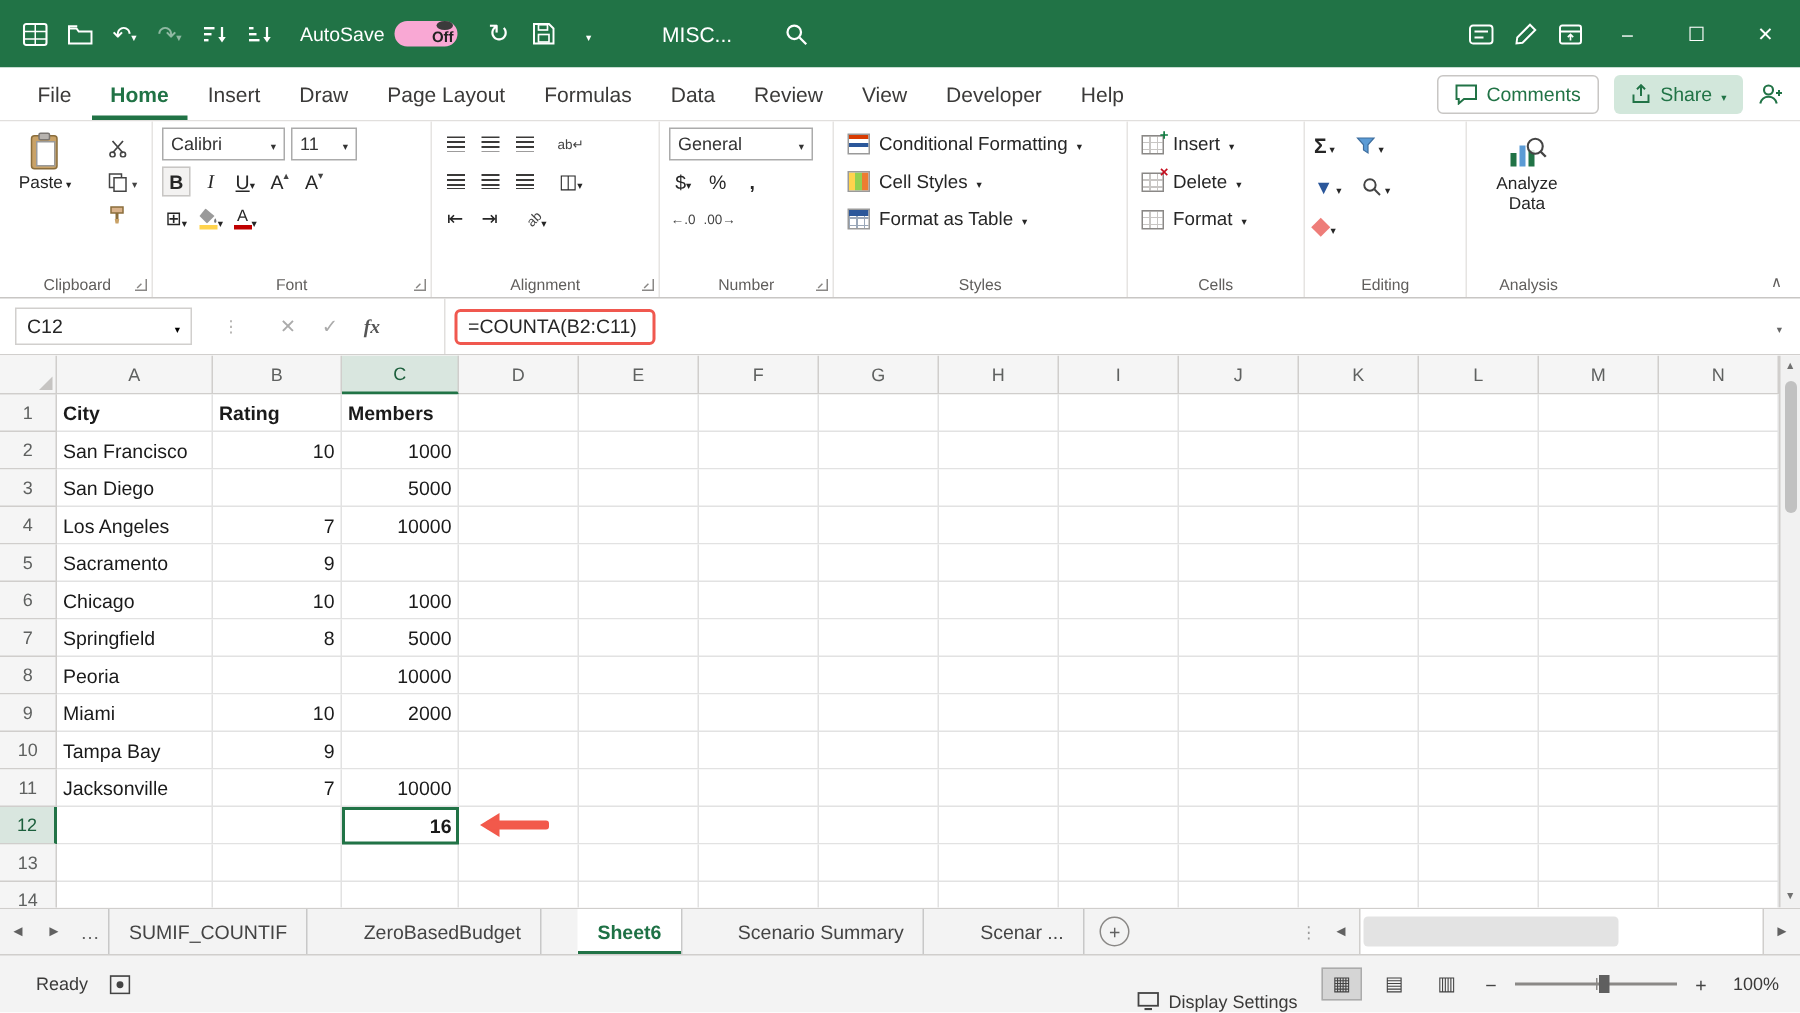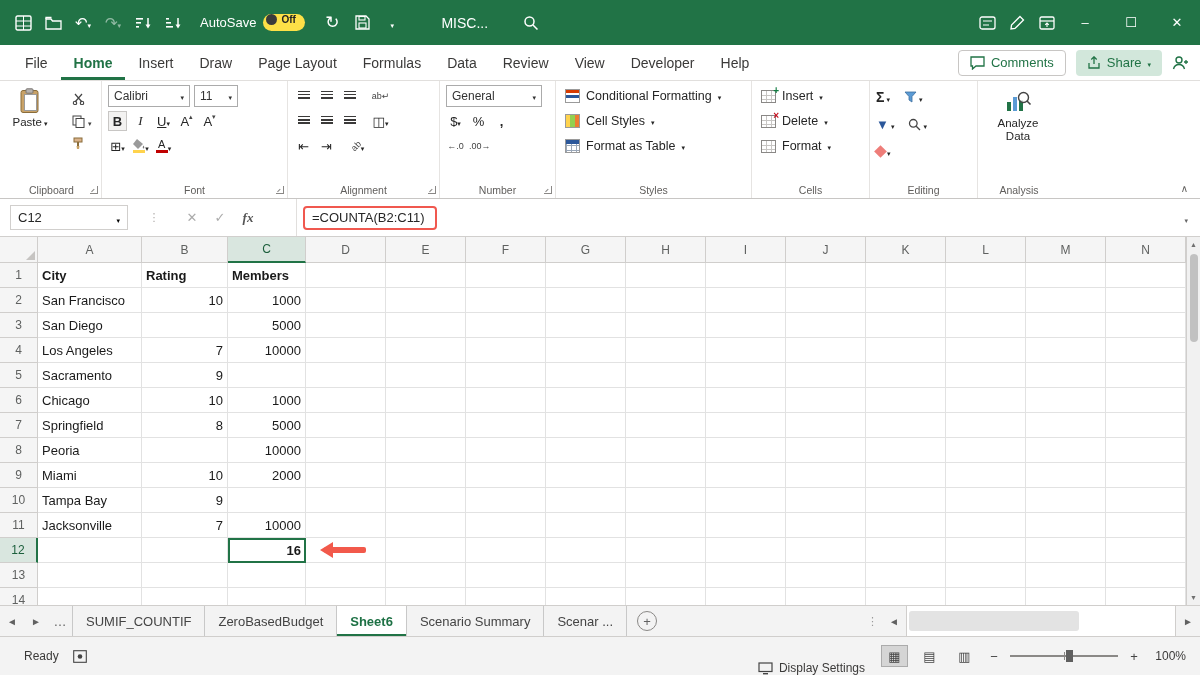--- a/index.html
+++ b/index.html
@@ -8,21 +8,21 @@
 svg{display:block;}
 #app{width:1200px;height:675px;display:flex;flex-direction:column;background:#fff;position:relative;}
 
 
 .tbar{flex:0 0 45px;background:#217346;display:flex;align-items:center;color:#fff;}
 .tb-ic{height:45px;min-width:30px;padding:0 5px;display:flex;align-items:center;justify-content:center;font-size:15px;color:#fff;cursor:pointer;}
 .dim{opacity:.5;}
 .chev{display:inline-block;}
 .chev::after{content:"▾";font-size:7px;color:inherit;}
 .as-wrap{display:flex;align-items:center;margin:0 12px;font-size:13px;}
-.as-pill{width:42px;height:17px;background:#fde047;border-radius:9px;display:flex;align-items:flex-start;padding:0 3px;margin-left:7px;cursor:pointer;}
+.as-pill{width:42px;height:17px;background:#f9a8d4;border-radius:9px;display:flex;align-items:flex-end;padding:0 3px;margin-left:7px;cursor:pointer;flex-direction:column;}
 .as-knob{width:11px;height:11px;border-radius:50%;background:#3b3b3b;}
 .as-state{font-size:10px;color:#222;margin-left:4px;font-weight:700;}
 .tb-title{font-size:14px;margin:0 28px 0 34px;white-space:nowrap;}
 .tb-right{margin-left:auto;display:flex;align-items:center;}
 .wc{width:46px;height:45px;display:flex;align-items:center;justify-content:center;font-size:13px;cursor:pointer;}
 
 
 .menubar{flex:0 0 36px;display:flex;align-items:stretch;background:#fff;border-bottom:1px solid #E1DFDD;padding:0 10px 0 12px;}
 .mtabs{display:flex;}
 .mtab{padding:0 13px;display:flex;align-items:center;font-size:14px;color:#3B3A39;cursor:pointer;white-space:nowrap;}
@@ -101,36 +101,36 @@
 .vs-arrow{height:15px;display:flex;align-items:center;color:#707070;font-size:7px;}
 .vs-thumb{width:8px;height:88px;background:#C1C1C1;border-radius:4px;margin-top:2px;}
 .vs-bottom{margin-top:auto;}
 .red-arrow{position:absolute;left:312px;top:305px;width:56px;height:16px;pointer-events:none;z-index:5;}
 .red-arrow .shaft{position:absolute;left:12px;top:5px;right:2px;height:6px;background:#F2594B;border-radius:2px;}
 .red-arrow .head{position:absolute;left:0;top:0;width:0;height:0;border:8px solid transparent;border-right:13px solid #F2594B;}
 
 
 .sheetbar{flex:0 0 31px;background:#F3F3F3;display:flex;align-items:stretch;border-top:1px solid #D0CECC;font-size:13px;}
 .sb-nav{width:24px;display:flex;align-items:center;justify-content:center;color:#616161;font-size:10px;cursor:pointer;}
-.stabs{display:flex;align-items:stretch;}
+.stabs{display:flex;align-items:stretch;gap:24px;}
 .stab{display:flex;align-items:center;padding:0 13px;color:#444;border-right:1px solid #C8C8C8;cursor:pointer;white-space:nowrap;}
 .stab:first-child{border-left:1px solid #C8C8C8;}
 .stab.active{background:#fff;color:#1E7145;font-weight:700;box-shadow:inset 0 -2px 0 #217346;}
 .addsheet{width:20px;height:20px;border:1px solid #8A8886;border-radius:50%;display:flex;align-items:center;justify-content:center;color:#616161;font-size:13px;margin:auto 0 auto 10px;cursor:pointer;}
 .sb-scroll{margin-left:auto;display:flex;align-items:stretch;}
 .sb-grip{display:flex;align-items:center;color:#9a9a9a;padding:0 4px;font-size:11px;cursor:col-resize;}
 .hs-arrow{width:24px;display:flex;align-items:center;justify-content:center;color:#616161;font-size:10px;cursor:pointer;background:#F3F3F3;}
 .hs-track{width:270px;background:#fff;border-left:1px solid #D0CECC;border-right:1px solid #D0CECC;position:relative;cursor:pointer;}
 .hs-thumb{position:absolute;left:2px;top:5px;bottom:5px;width:170px;background:#E3E3E3;border-radius:3px;}
 
 
 .statusbar{flex:0 0 30px;background:#F3F3F3;border-top:1px solid #D0CECC;display:flex;align-items:center;color:#3B3A39;font-size:12px;}
 .sb-left{display:flex;align-items:center;gap:14px;padding-left:24px;}
 .sb-right{margin-left:auto;display:flex;align-items:center;gap:8px;padding-right:10px;}
-.ds-btn{display:flex;align-items:center;gap:6px;cursor:pointer;padding:0 8px;margin-top:24px;}
+.ds-btn{display:flex;align-items:flex-start;gap:6px;cursor:pointer;padding:0 8px;margin-top:24px;}
 .view-ic{width:27px;height:22px;display:flex;align-items:center;justify-content:center;font-size:13px;color:#444;cursor:pointer;}
 .view-ic.sel{background:#D5D5D5;border:1px solid #ABABAB;}
 .zbtn{width:16px;text-align:center;color:#444;font-size:13px;cursor:pointer;}
 .zoom-slider{width:108px;height:14px;position:relative;cursor:pointer;}
 .zoom-slider::before{content:"";position:absolute;left:0;right:0;top:6px;height:2px;background:#8A8886;}
 .zoom-slider::after{content:"";position:absolute;left:50%;top:3px;width:1px;height:8px;background:#8A8886;}
 .zthumb{position:absolute;left:52%;top:1px;width:7px;height:12px;background:#5f5f5f;}
 .zoom-pct{width:40px;text-align:right;padding-right:4px;}
 </style>
 </head>

